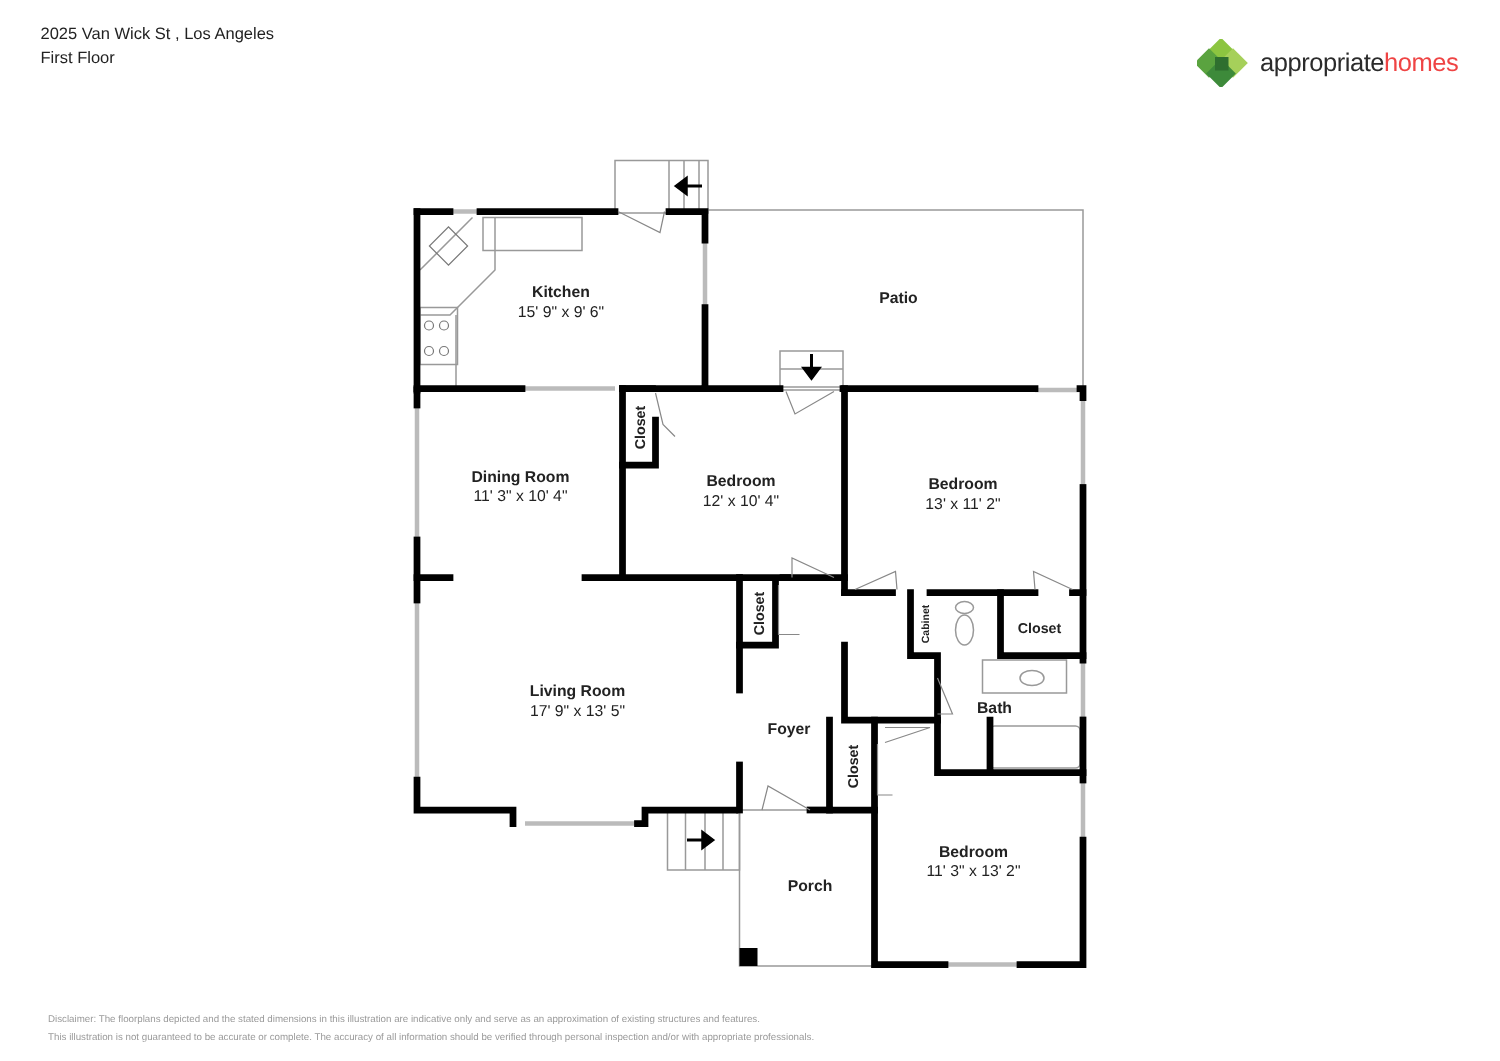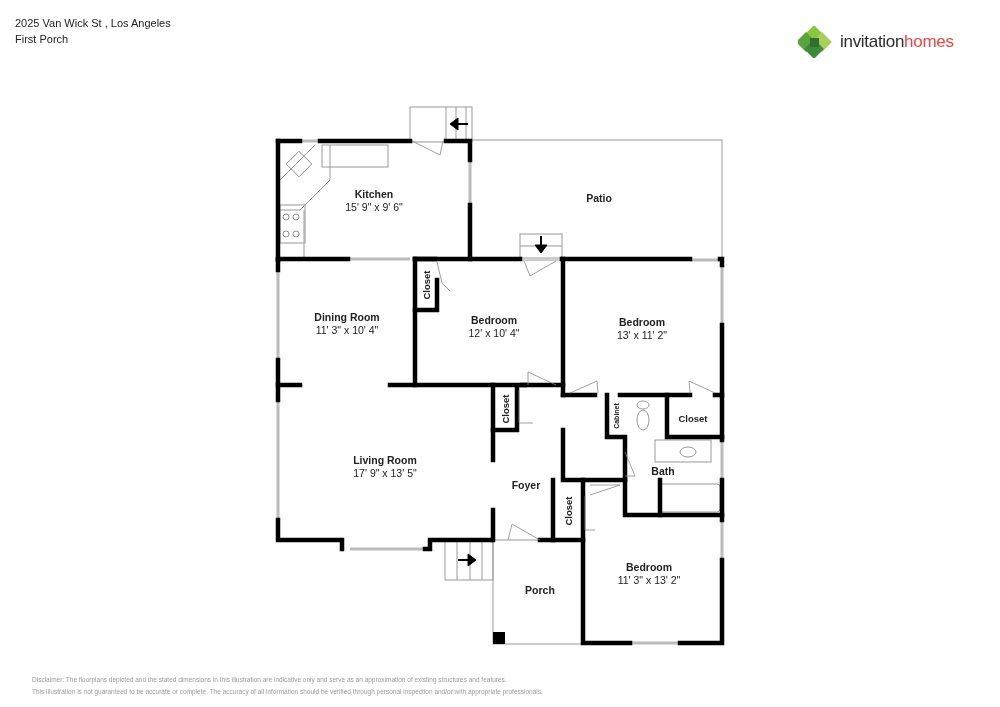--- a/index.html
+++ b/index.html
@@ -1,45 +1,45 @@
 <!DOCTYPE html>
 <html><head>
 <meta charset="utf-8">
 <style>
   html, body { margin:0; padding:0; background:#ffffff; }
   body { width:1000px; height:707px; position:relative; overflow:hidden; font-family:"Liberation Sans", sans-serif; color:#222; }
-  .hdr { position:absolute; left:15px; top:15px; font-size:11px; line-height:16px; color:#222; }
+  .hdr { position:absolute; left:27px; top:15px; font-size:11px; line-height:16px; color:#222; }
   .logo { position:absolute; left:798px; top:26px; display:flex; align-items:center; }
   .logo-text { font-size:17px; font-family:"Liberation Sans", sans-serif; margin-left:6px; letter-spacing:-0.3px; }
   .logo-text .a { color:#2b2b2b; }
   .logo-text .b { color:#ef4444; }
   .plan { position:absolute; left:0; top:0; }
   .disc { position:absolute; left:32px; top:674px; font-size:6.5px; line-height:12px; color:#9a9a9a; }
   .lbl { font-family:"Liberation Sans", sans-serif; font-size:10.5px; fill:#222; }
   .lblb { font-family:"Liberation Sans", sans-serif; font-size:10.5px; font-weight:bold; fill:#222; }
   .lbls { font-family:"Liberation Sans", sans-serif; font-size:9.5px; font-weight:bold; fill:#222; }
   .lblxs { font-family:"Liberation Sans", sans-serif; font-size:7px; font-weight:bold; fill:#222; }
 </style>
 </head>
 <body>
 
 <div class="hdr">
   <div>2025 Van Wick St , Los Angeles</div>
-  <div>First Porch</div>
+  <div>First Floor</div>
 </div>
 
 <div class="logo">
   <svg width="36" height="32" viewBox="0 0 36 32">
     <rect x="9" y="2" width="14" height="14" transform="rotate(45 16 9)" fill="#8cc540"></rect>
     <rect x="1" y="9" width="14" height="14" transform="rotate(45 8 16)" fill="#5aa33f"></rect>
     <rect x="17" y="9" width="14" height="14" transform="rotate(45 24 16)" fill="#a6d05a"></rect>
     <rect x="9" y="16" width="14" height="14" transform="rotate(45 16 23)" fill="#3d8a3a"></rect>
     <rect x="12" y="12" width="9" height="9" fill="#2f6f2f"></rect>
   </svg>
-  <div class="logo-text"><span class="a">invitation</span><span class="b">homes</span></div>
+  <div class="logo-text"><span class="a">appropriate</span><span class="b">homes</span></div>
 </div>
 
 <svg class="plan" width="1000" height="707" viewBox="0 0 1000 707">
 
   <g fill="none" stroke="#999" stroke-width="1">
     <rect x="470" y="140" width="252" height="120"></rect>
     <rect x="410" y="107" width="62" height="35"></rect>
     <line x1="446" y1="107" x2="446" y2="142"></line>
       <line x1="456" y1="107" x2="456" y2="142"></line>
       <line x1="466" y1="107" x2="466" y2="142"></line>

